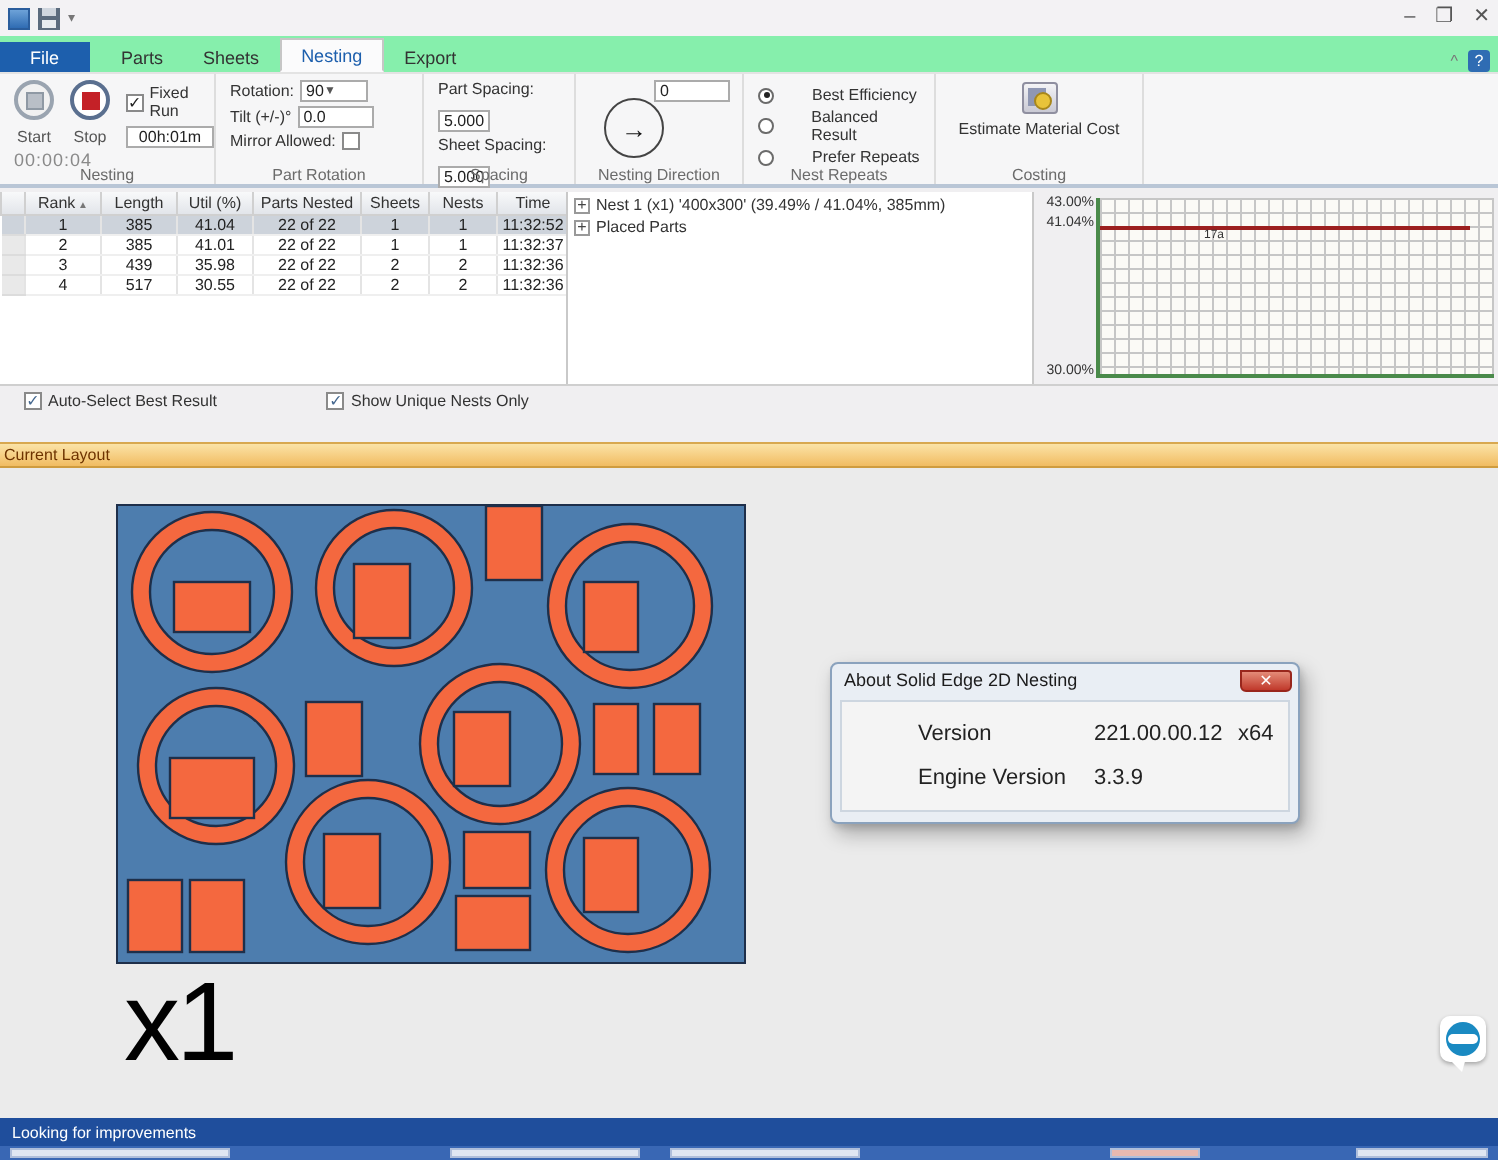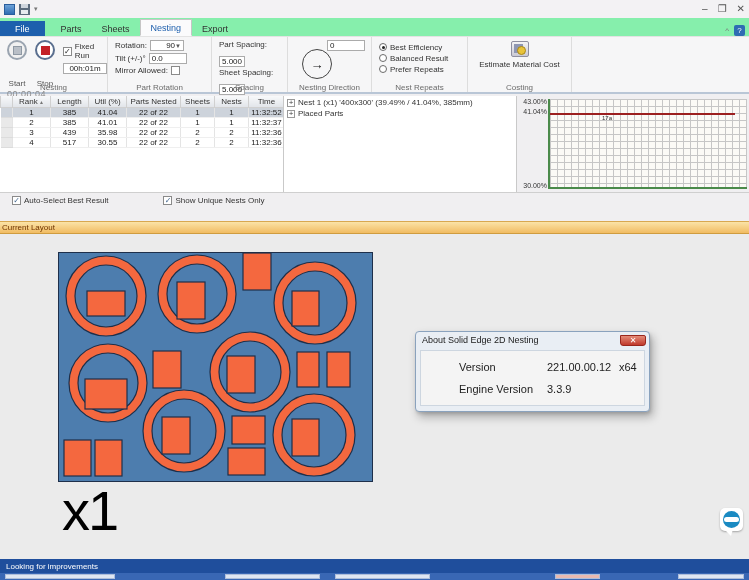--- a/index.html
+++ b/index.html
@@ -35,45 +35,45 @@
   .small { font-size:8px; color:#333; }
   .tbox { background:#fff; border:1px solid #ababab; font-size:8px; padding:0 2px; height:11px; line-height:10px; color:#222; }
 
   .g-nesting { width:108px; }
   .g-nesting .row1 { display:flex; gap:8px; }
   .iconstack { display:flex; flex-direction:column; align-items:center; width:24px; }
   .circle-btn { width:20px; height:20px; border-radius:50%; border:2px solid #9aa4b0; display:flex; align-items:center; justify-content:center; background:#f1f1f1; }
   .start-glyph { width:9px; height:9px; background:#b9bfc7; box-shadow:inset 0 0 0 1px #8f99a4; }
   .stop-circle { border-color:#5a6f8f; background:#fff; }
   .stop-glyph { width:9px; height:9px; background:#c42127; }
-  .btn-label { font-size:8px; color:#555; margin-top:19px; }
+  .btn-label { font-size:8px; color:#555; margin-top:4px; }
   .fixedrun-col { display:flex; flex-direction:column; gap:3px; padding-top:2px; }
   .checkline { display:flex; align-items:center; gap:3px; font-size:8px; }
   .cbx { width:9px; height:9px; border:1px solid #8a8a8a; background:#fff; font-size:8px; line-height:8px; text-align:center; color:#222; }
   .cbx.checked::before { content:"✓"; }
   .cbx.blue::before { color:#44678f; }
   .duration-box { width:44px; text-align:center; }
   .elapsed { font-size:9px; color:#8a8a8a; margin-top:1px; letter-spacing:.5px; }
 
   .g-rotation { width:104px; }
   .form-row { display:flex; align-items:center; gap:3px; margin-bottom:2px; }
-  .drop-box { display:flex; align-items:center; justify-content:flex-end; width:34px; }
+  .drop-box { display:flex; align-items:center; justify-content:flex-start; width:34px; }
   .drop-arrow { font-size:6px; color:#555; }
 
   .g-spacing { width:76px; }
   .g-spacing .tbox { width:56px; margin-bottom:1px; }
   .g-spacing .small { display:block; margin-bottom:1px; }
 
   .g-direction { width:84px; }
   .dir-num { position:absolute; top:3px; right:6px; width:38px; }
   .dir-icon { position:absolute; top:12px; left:14px; width:30px; height:30px; border:1.5px solid #444; border-radius:50%; display:flex; align-items:center; justify-content:center; }
   .dir-arrow { font-size:13px; color:#111; font-weight:bold; }
 
   .g-repeats { width:96px; padding-top:6px; }
-  .radioline { display:flex; align-items:flex-start; gap:3px; font-size:8px; margin-bottom:2px; }
+  .radioline { display:flex; align-items:center; gap:19px; font-size:8px; margin-bottom:2px; }
   .rdo { width:8px; height:8px; border:1px solid #6b6b6b; border-radius:50%; background:#fff; position:relative; }
   .rdo.sel::before { content:""; position:absolute; inset:1.5px; background:#222; border-radius:50%; }
 
   .g-costing { width:104px; text-align:center; padding-top:4px; }
   .cost-icon { width:18px; height:16px; margin:0 auto 3px; background:linear-gradient(#f4f4f6,#c9c9d4); border:1px solid #8f8fa0; border-radius:2px; position:relative; }
   .cost-icon::before { content:""; position:absolute; left:2px; top:2px; width:9px; height:9px; background:#8f97b3; }
   .cost-icon::after { content:""; position:absolute; right:2px; bottom:1px; width:7px; height:7px; border-radius:50%; background:#e8c33a; border:1px solid #a8871b; }
   .cost-label { font-size:8px; color:#333; }
 
   

